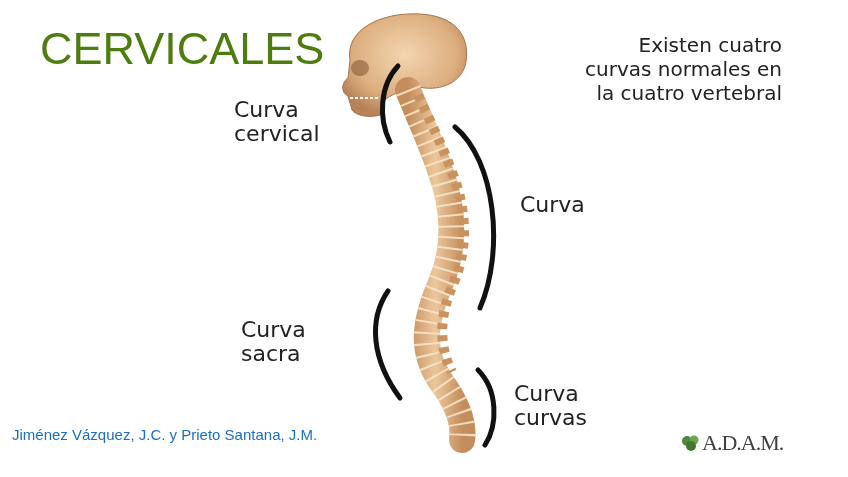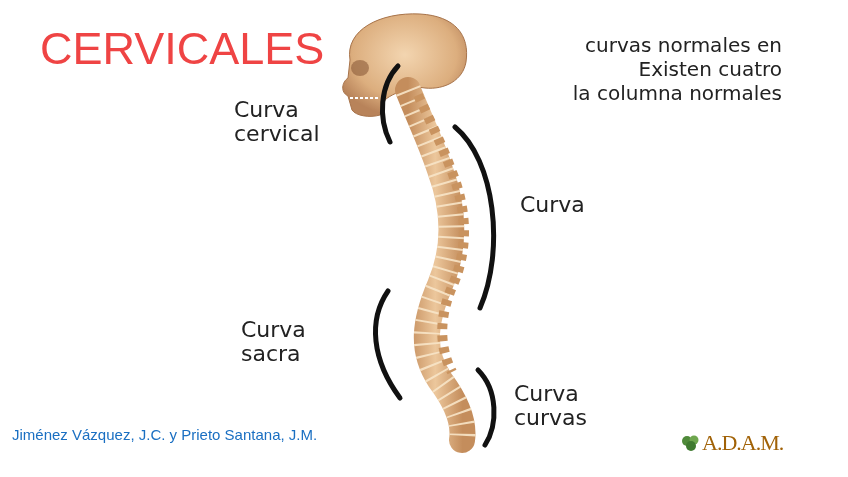--- a/index.html
+++ b/index.html
@@ -1,23 +1,23 @@
 <!DOCTYPE html>
 <html><head>
   <meta charset="utf-8">
   <style>
     html, body { margin: 0; padding: 0; }
     body { width: 848px; height: 477px; background: #ffffff; position: relative; overflow: hidden; font-family: "DejaVu Sans", sans-serif; }
     .abs { position: absolute; }
-    .title { left: 40px; top: 24px; font-family: "Liberation Sans", sans-serif; font-size: 45px; color: #ef4444; letter-spacing: 0px; line-height: 50px; }
+    .title { left: 40px; top: 24px; font-family: "Liberation Sans", sans-serif; font-size: 45px; color: #4d7c0f; letter-spacing: 0px; line-height: 50px; }
     .label { font-family: "DejaVu Sans", sans-serif; font-size: 22px; color: #222222; line-height: 24px; }
     .intro { right: 66px; top: 33px; text-align: right; font-size: 20px; line-height: 24px; }
     .credit { left: 12px; top: 426px; font-family: "Liberation Sans", sans-serif; font-weight: normal; font-size: 15px; color: #1a6fc2; }
     .logo { left: 680px; top: 430px; display: flex; align-items: center; }
-    .logo-text { font-family: "Liberation Serif", serif; font-size: 22px; color: #a16207; letter-spacing: -1px; }
+    .logo-text { font-family: "Liberation Serif", serif; font-size: 22px; color: #404040; letter-spacing: -1px; }
     svg.art { position: absolute; left: 0; top: 0; }
   </style>
 </head>
 <body>
 
 <svg class="art" width="848" height="477" viewBox="0 0 848 477">
   <defs>
     <radialGradient id="skullG" cx="50%" cy="40%" r="60%">
       <stop offset="0%" stop-color="#f3d5b0"></stop>
       <stop offset="70%" stop-color="#dcae7e"></stop>
@@ -46,23 +46,23 @@
     <path d="M398,66 C380,85 378,118 390,142"></path>
     <path d="M455,127 C495,160 505,250 480,308"></path>
     <path d="M388,291 C368,320 372,360 400,398"></path>
     <path d="M478,370 C498,390 498,425 485,445"></path>
   </g>
 </svg>
 
 <div class="abs title">CERVICALES</div>
 
 <div class="abs label intro">
+  <div>Existen cuatro</div>
   <div>curvas normales en</div>
-  <div>Existen cuatro</div>
-  <div>la columna normales</div>
+  <div>la cuatro vertebral</div>
 </div>
 
 <div class="abs label" style="left:234px; top:98px;">
   <div>Curva</div>
   <div>cervical</div>
 </div>
 
 <div class="abs label" style="left:520px; top:193px;">
   <div>Curva</div>
 </div>

